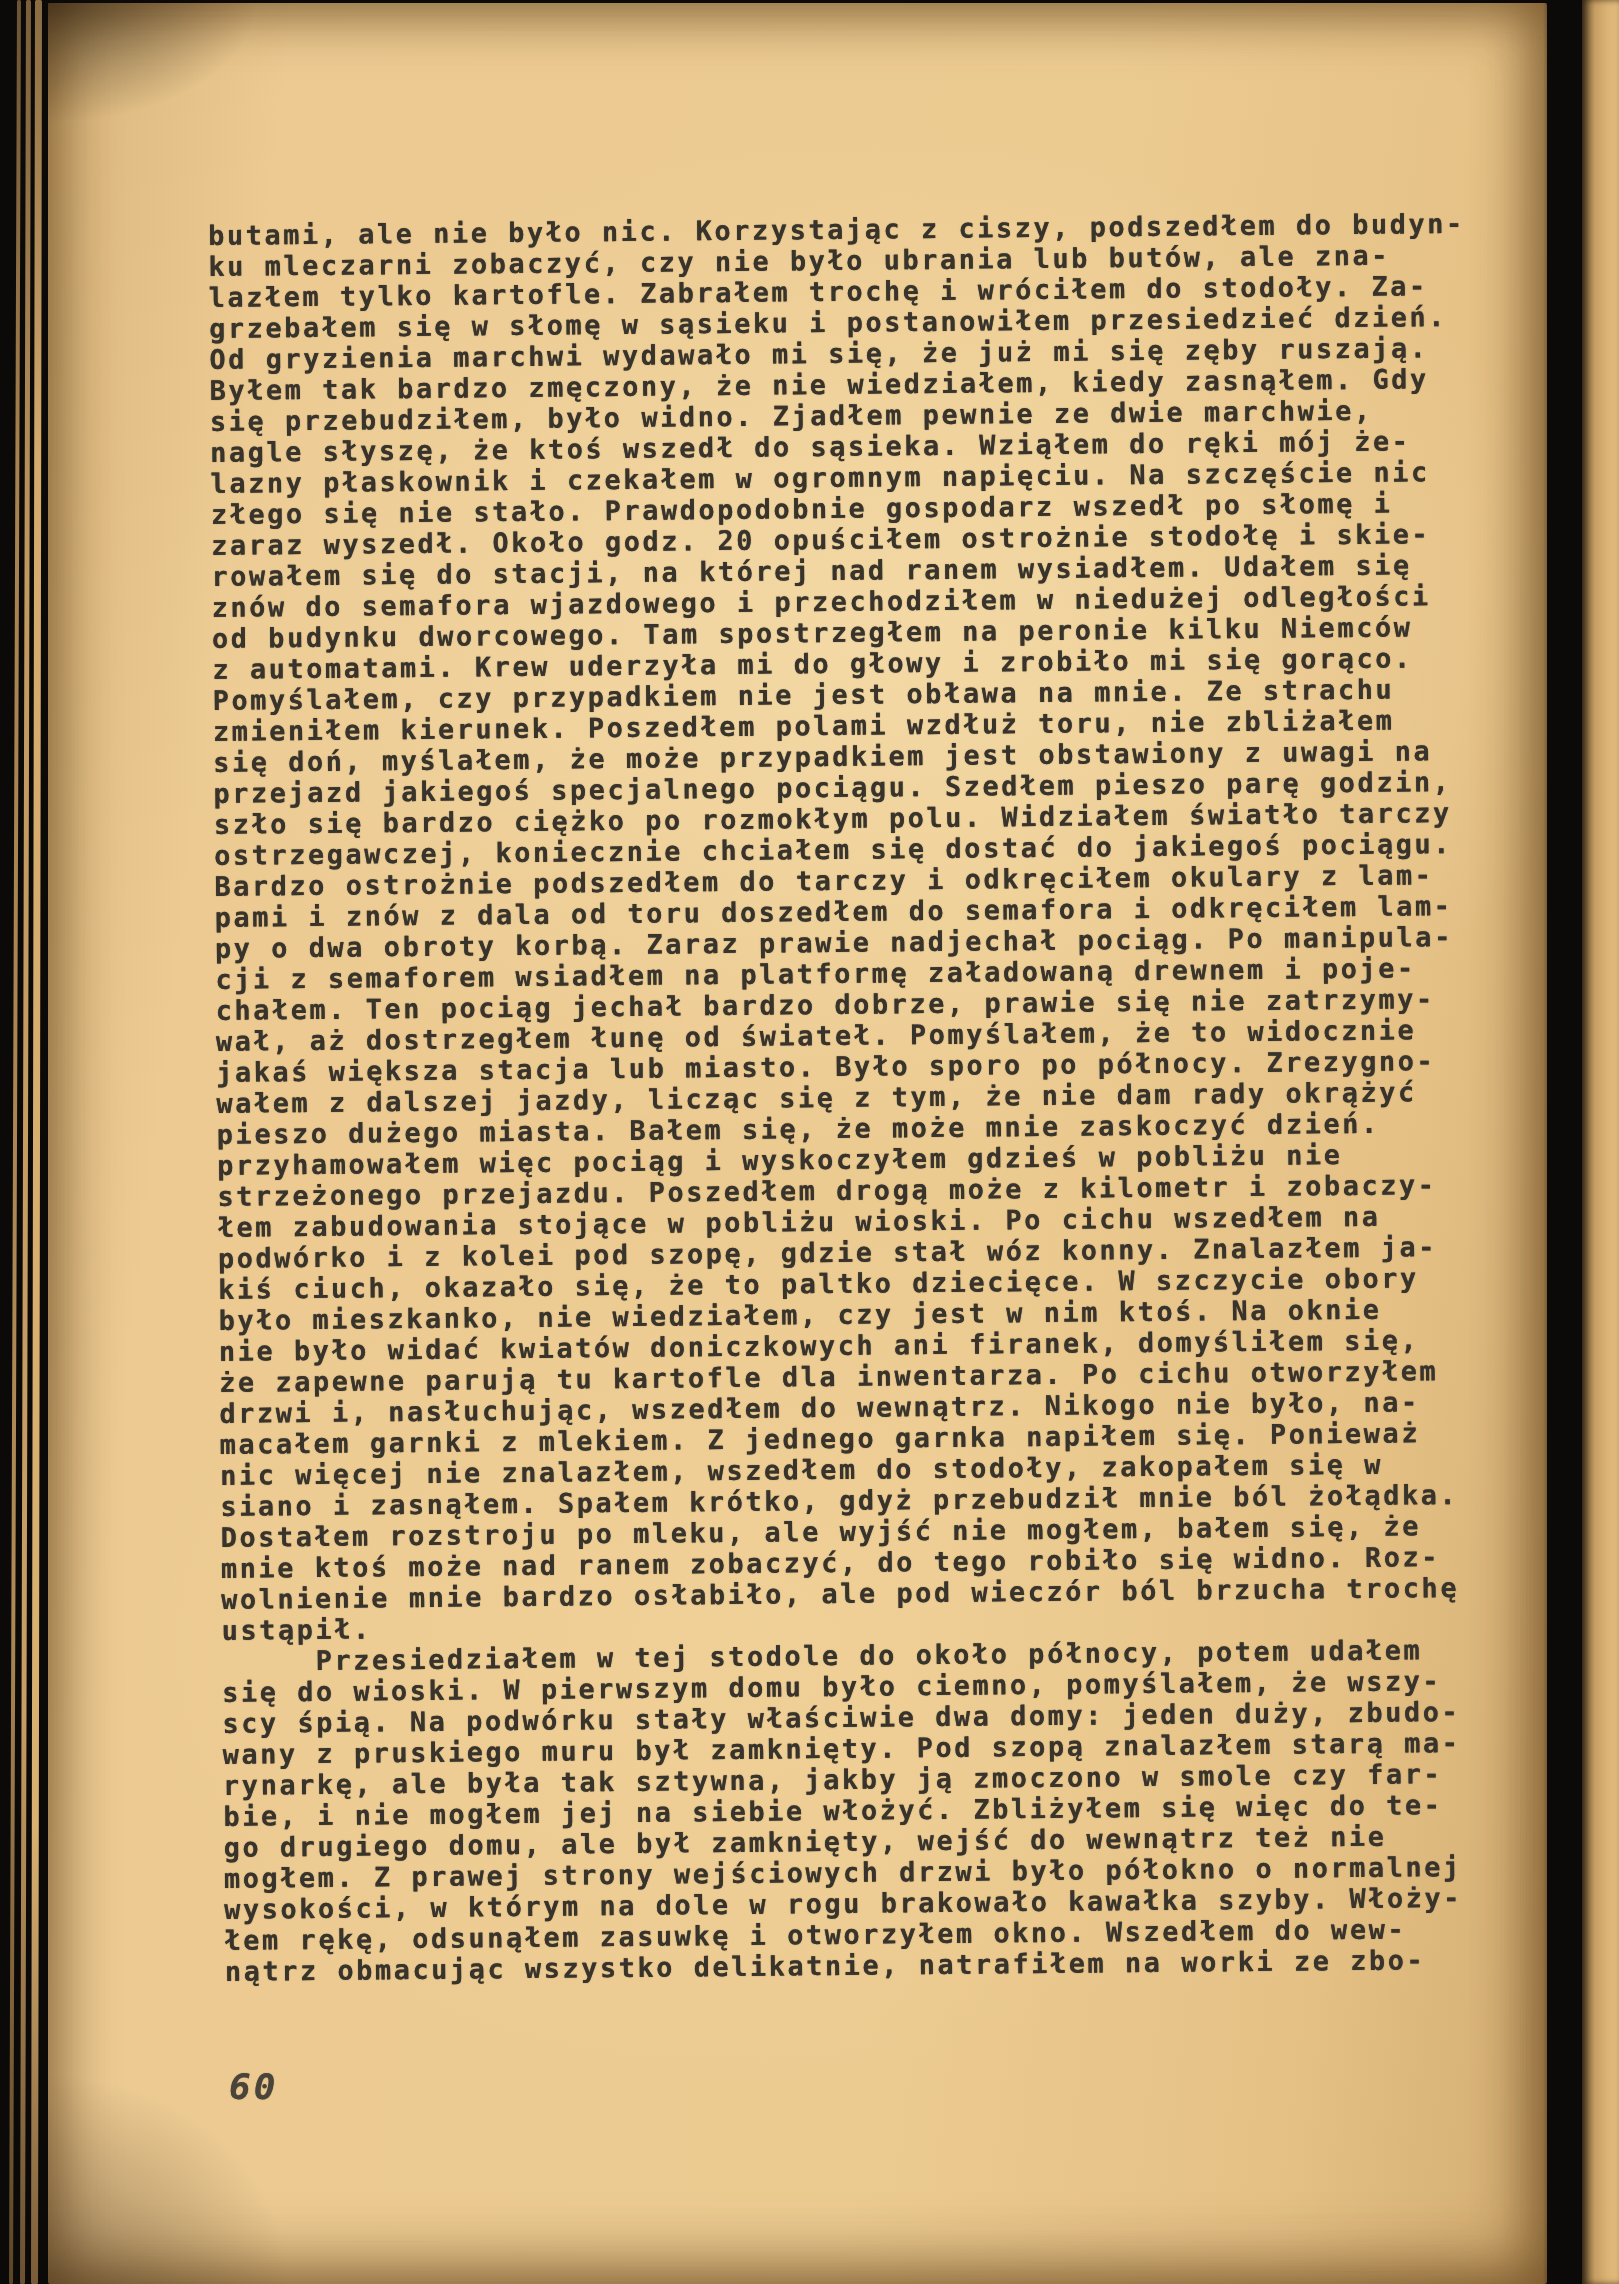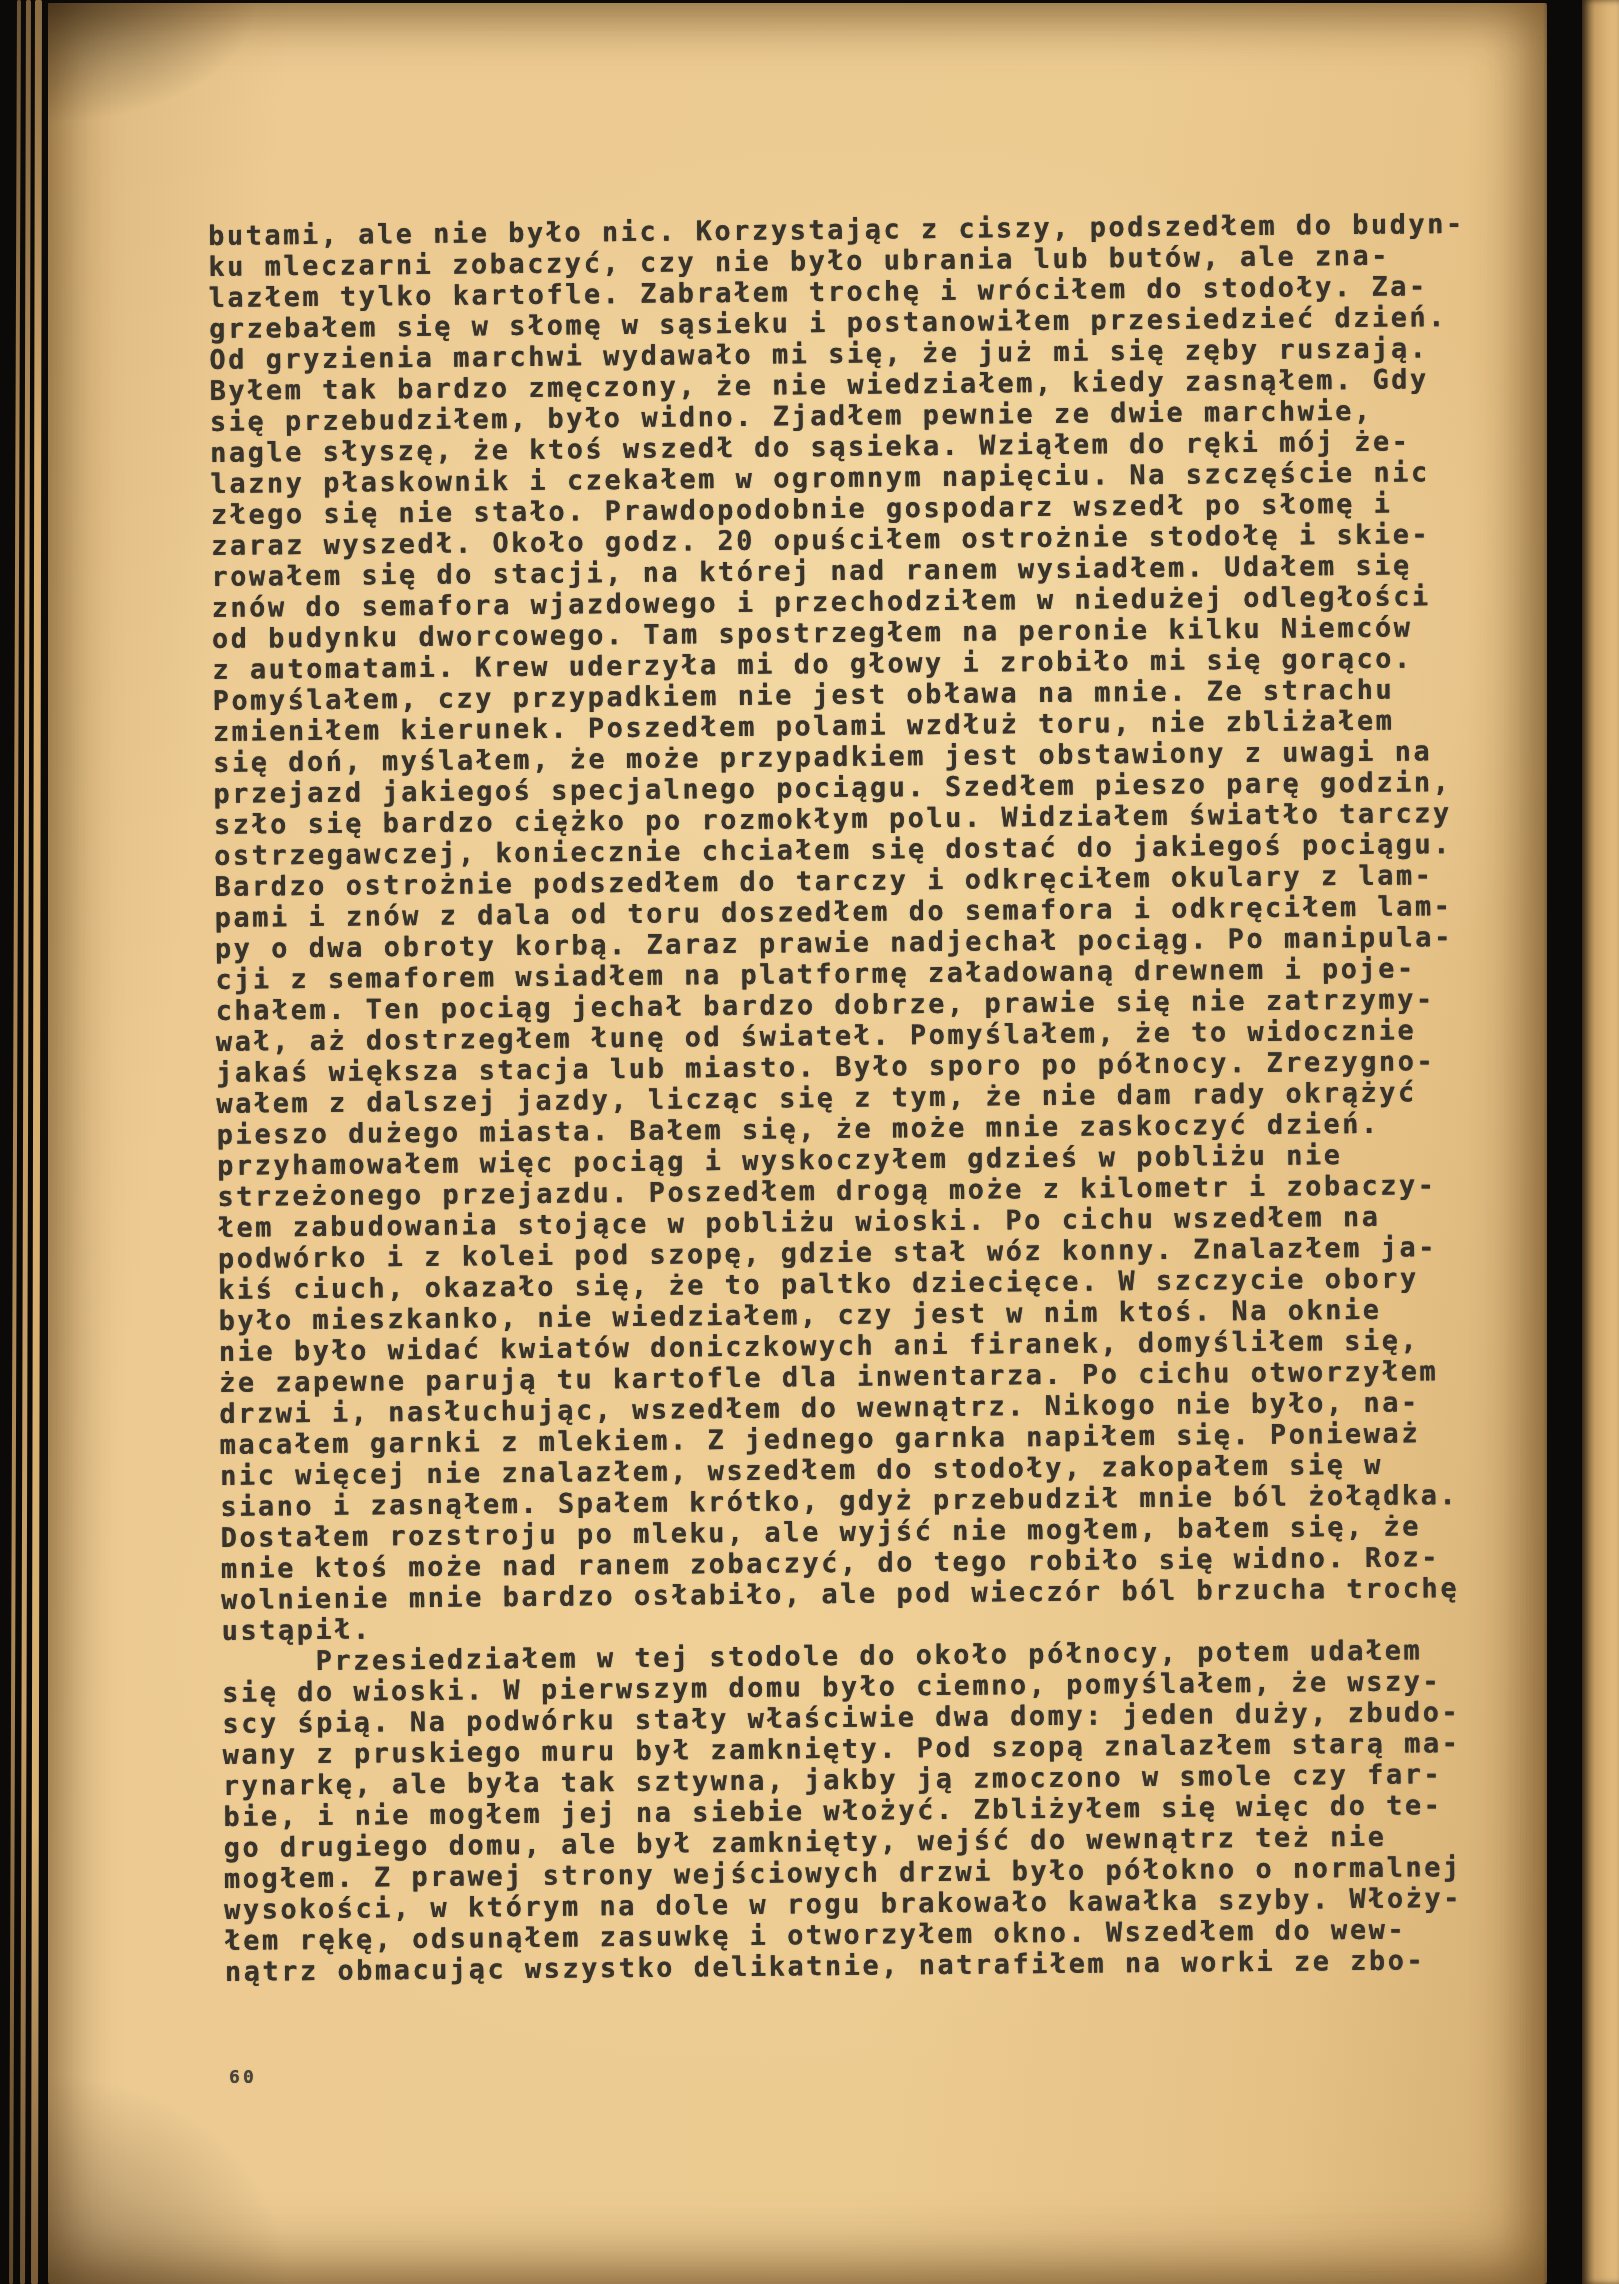--- a/index.html
+++ b/index.html
@@ -78,25 +78,26 @@
     font-weight: 700;
     color: #38342c;
     white-space: pre;
     text-shadow: 0 0 1px rgba(45, 40, 30, 0.75);
   }
   .page-number {
     position: absolute;
     left: 181px;
     top: 2063px;
     font-family: "DejaVu Sans Mono", monospace;
-    font-size: 18px;
+    font-size: 36px;
     font-weight: 700;
     letter-spacing: 3.2px;
     color: #4a443a;
     text-shadow: 0 0 1px rgba(45, 40, 30, 0.6);
+    font-style: italic;
   }
 
   
   .right-gap {
     position: absolute;
     right: 37px; top: 0;
     width: 39px; height: 2284px;
     background: linear-gradient(90deg, rgba(12,10,8,0) 0%, #0c0a08 55%);
   }
   .right-page-edge {

